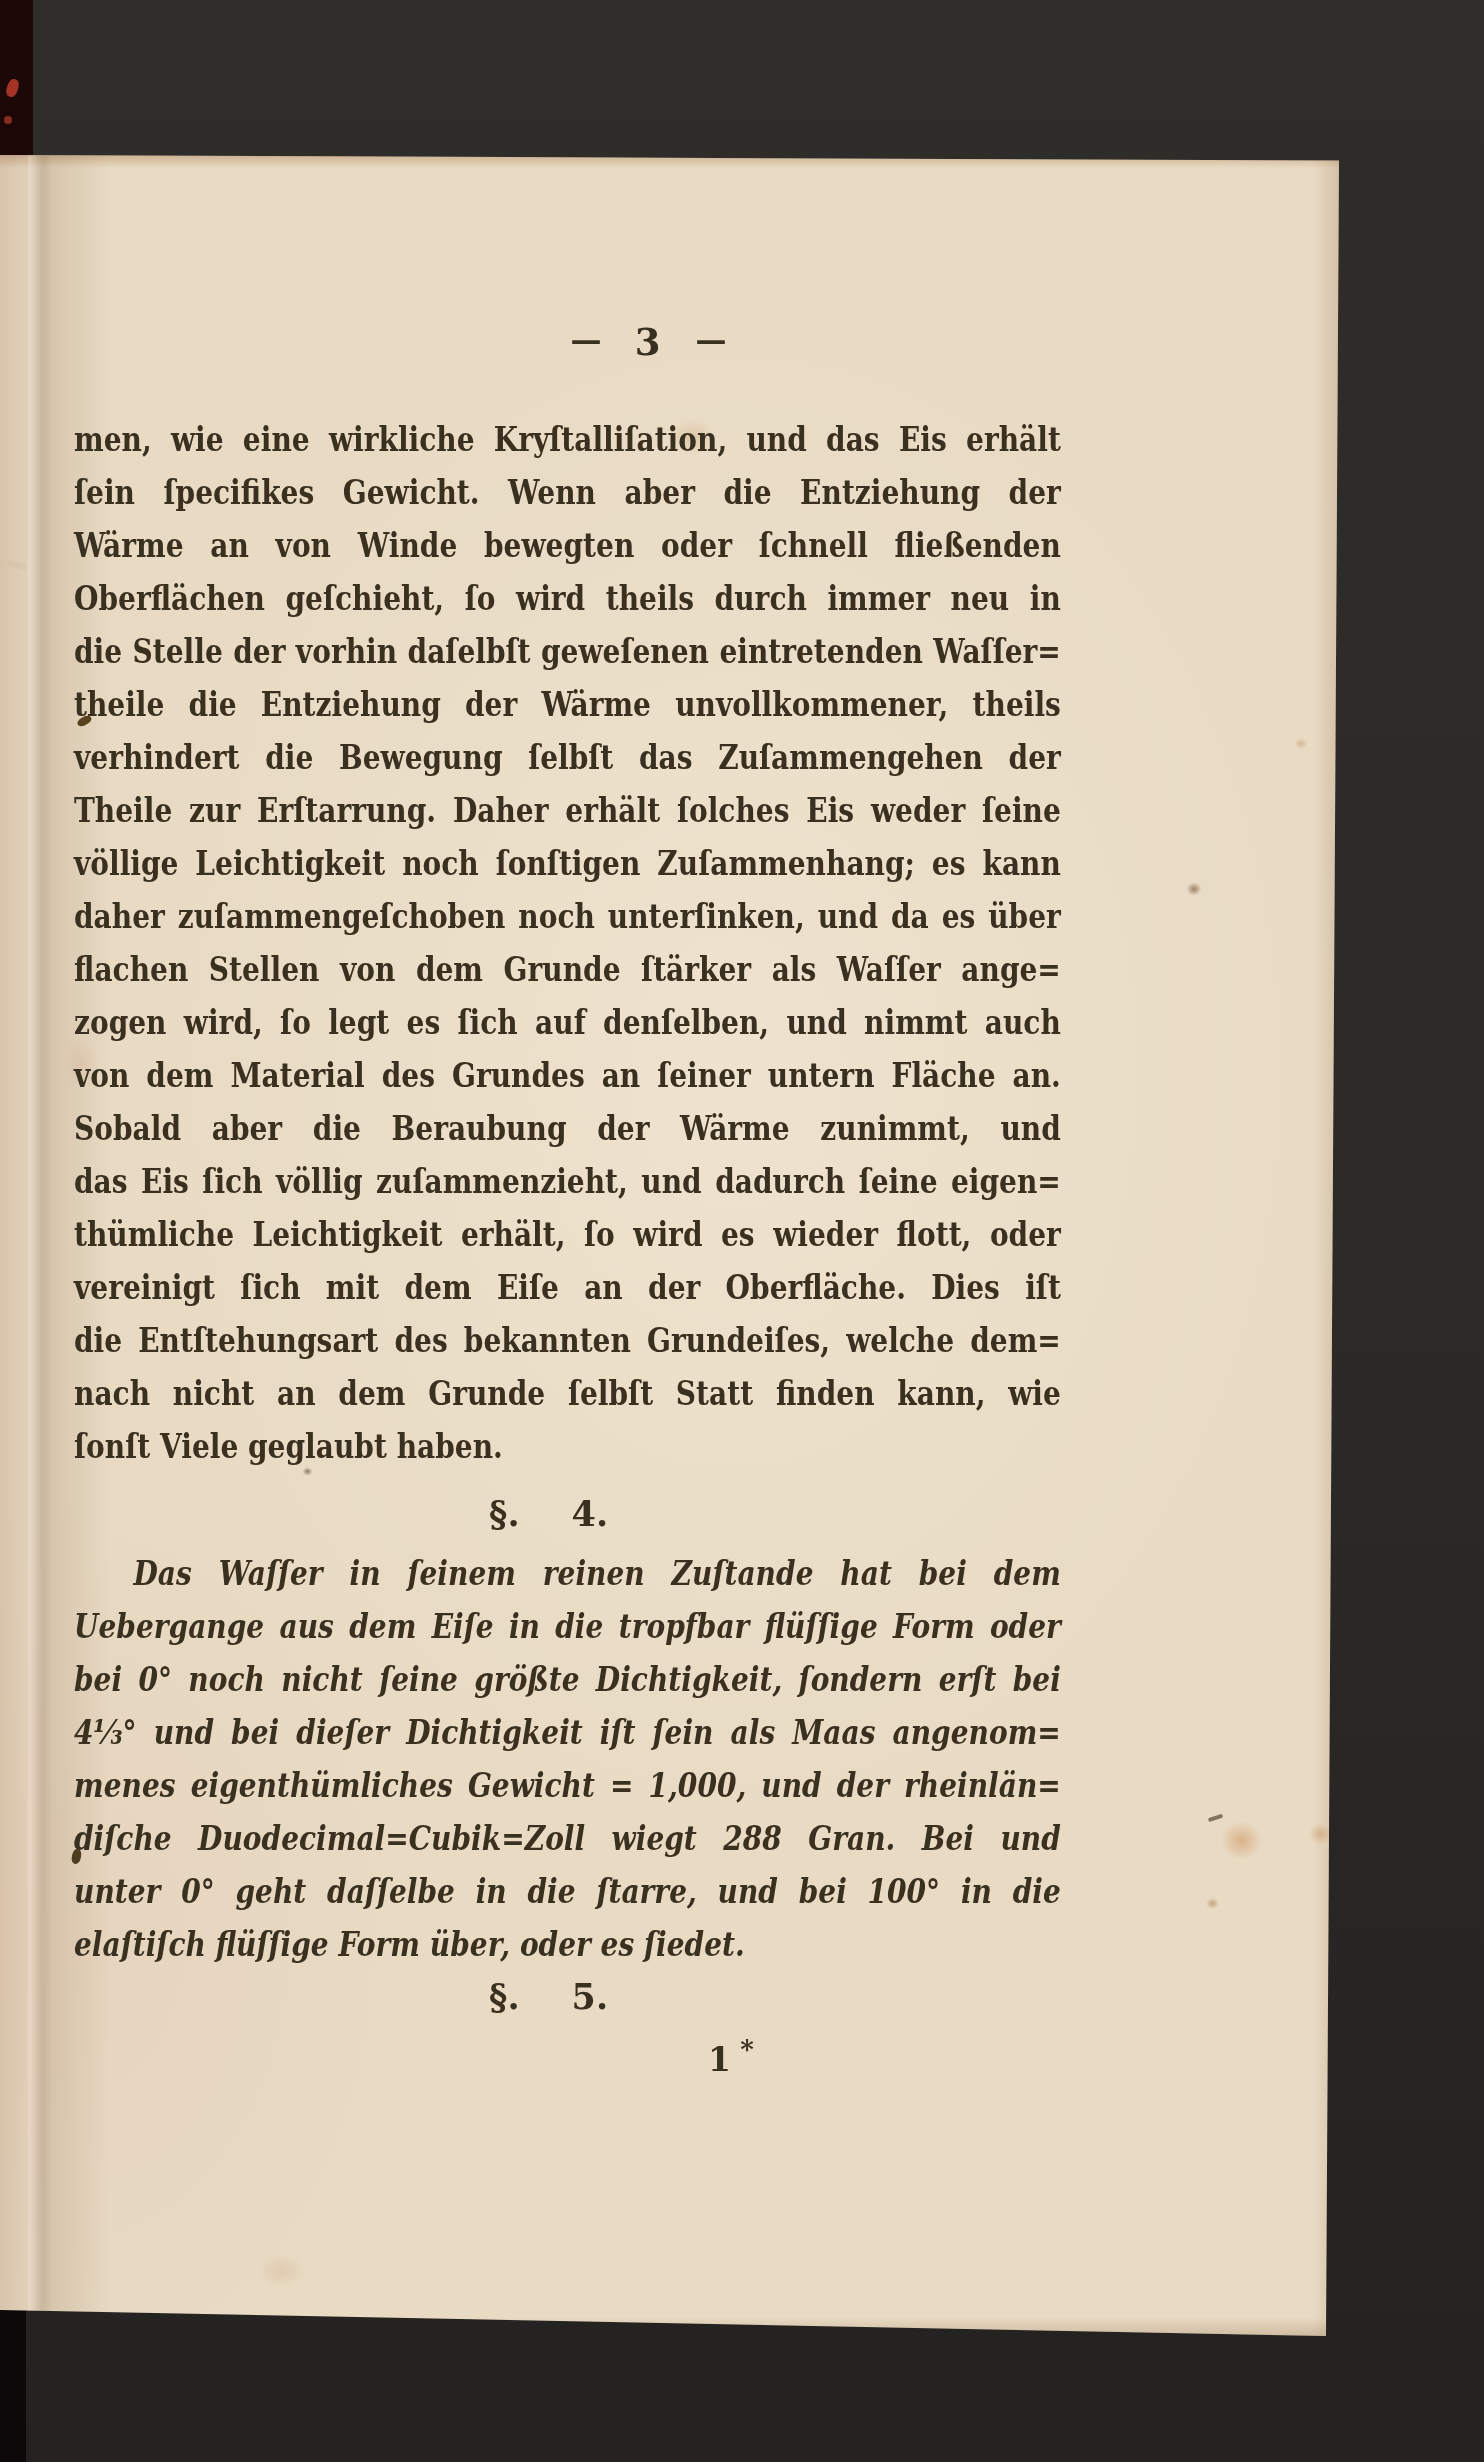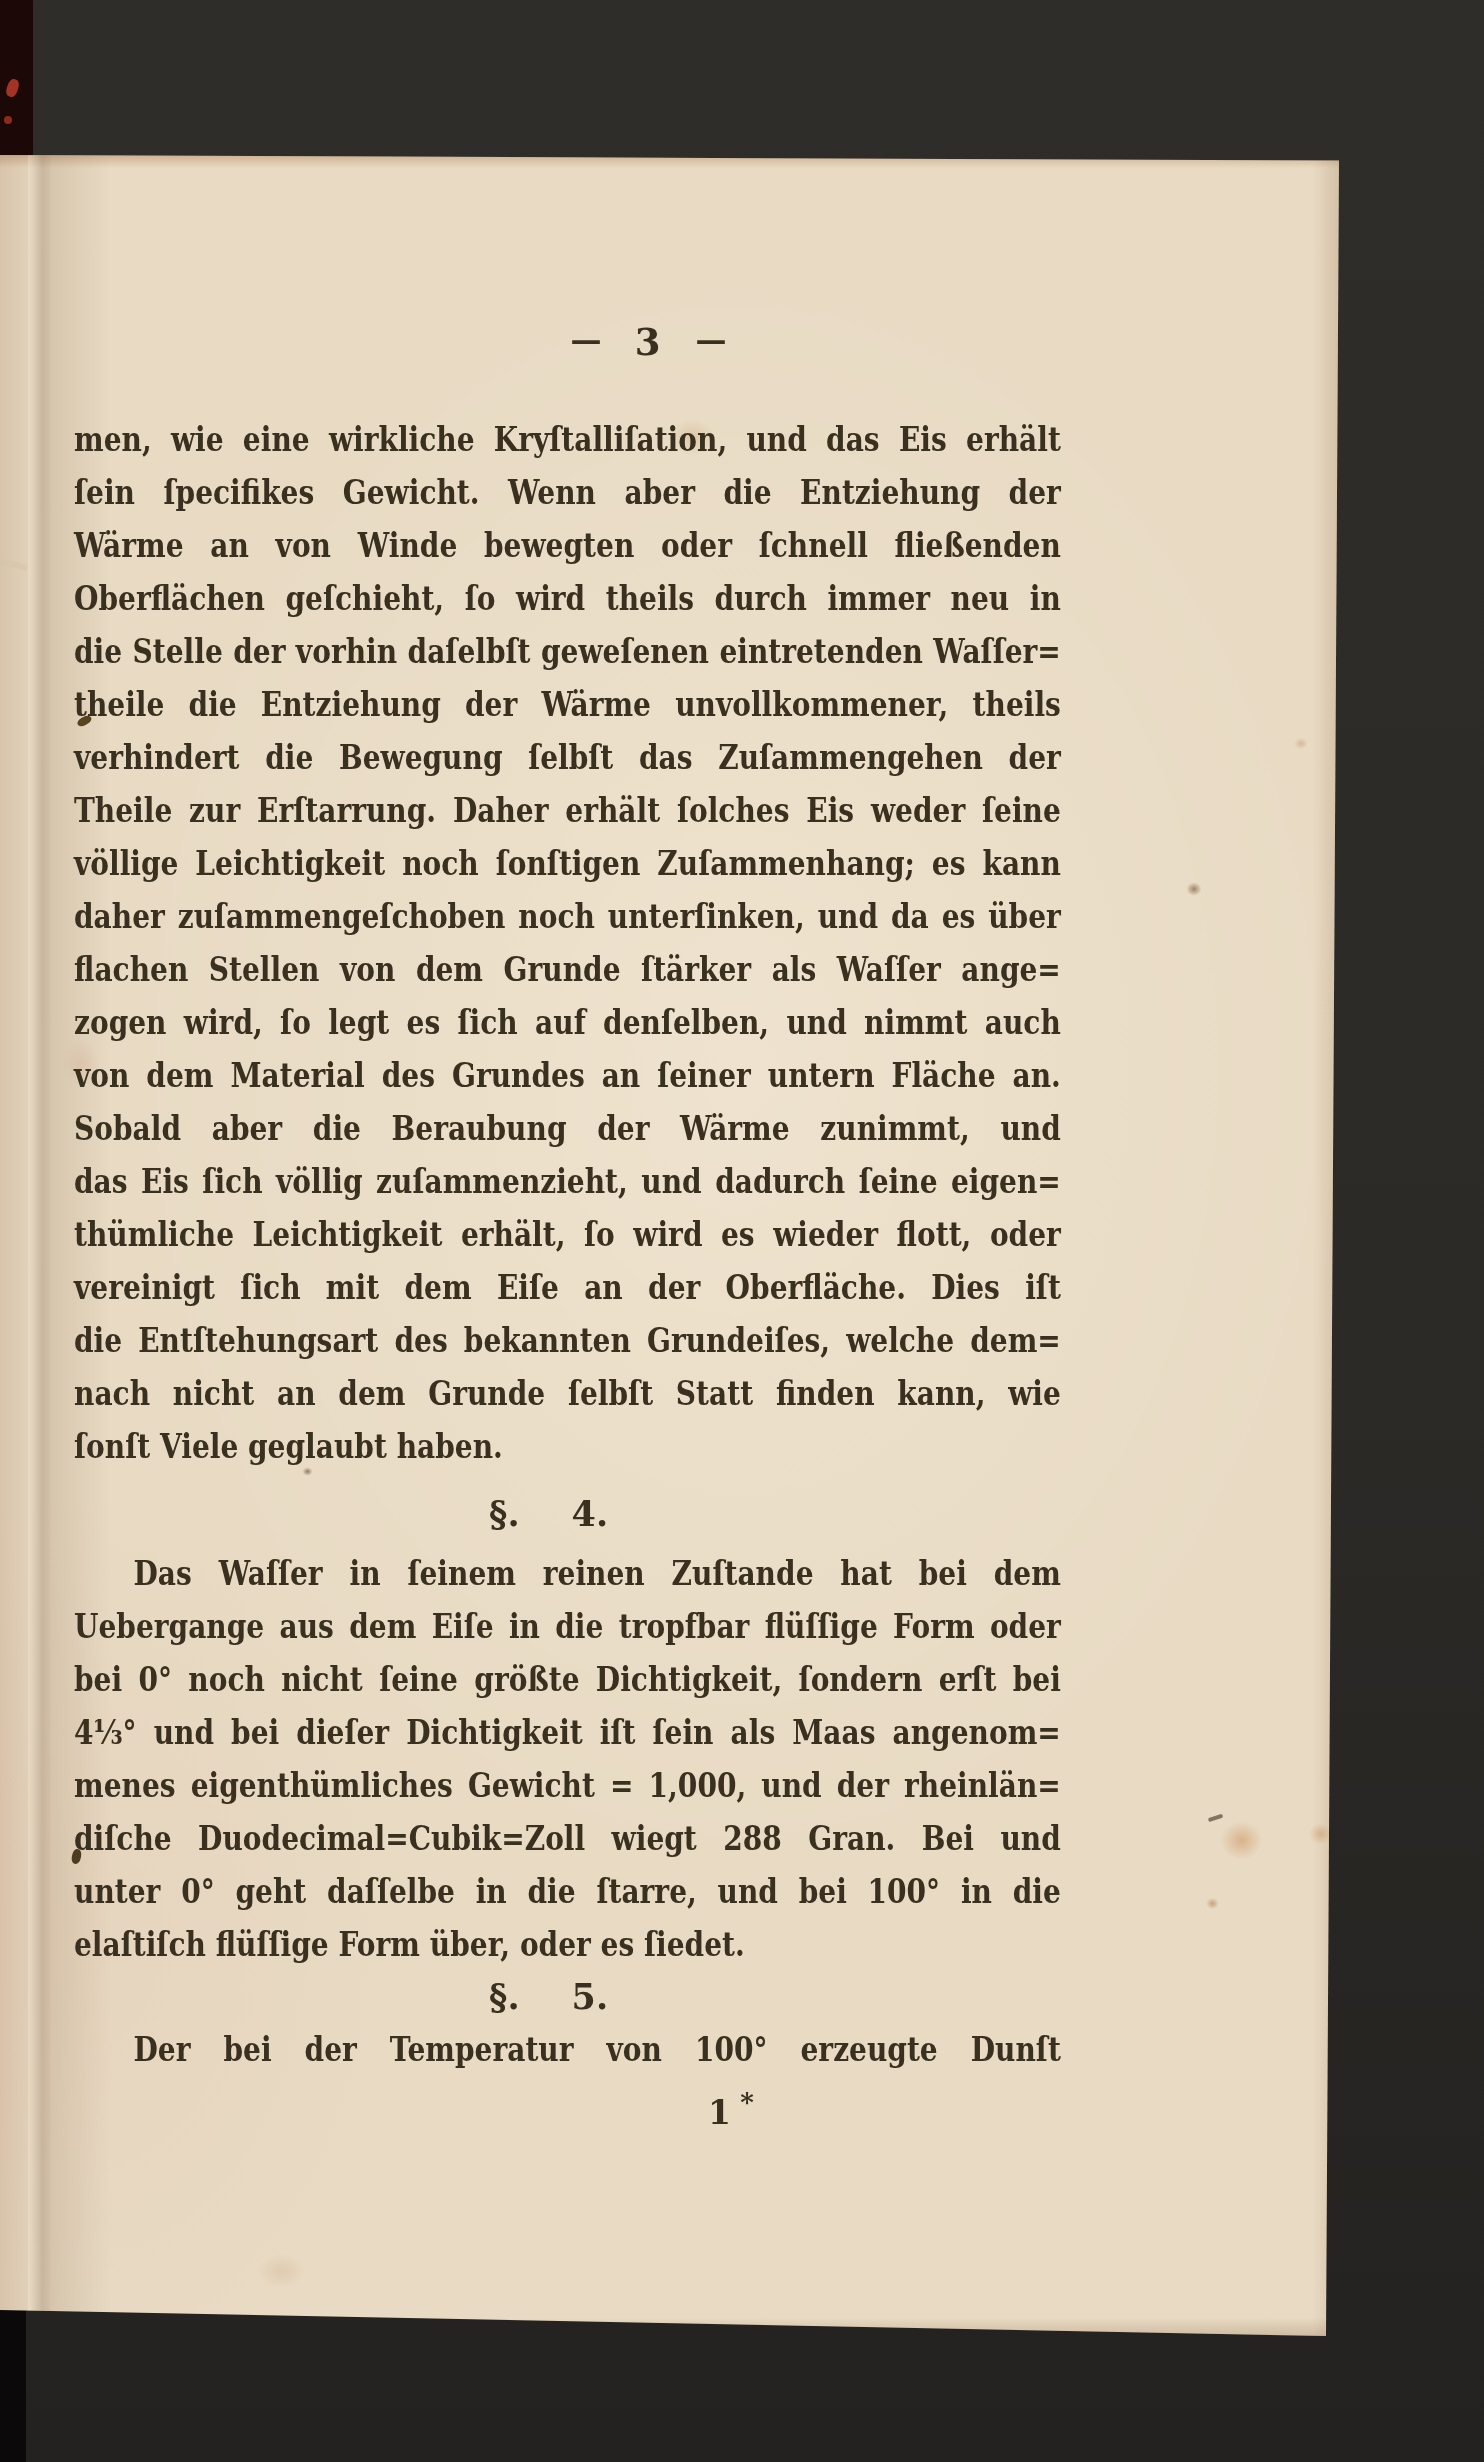--- a/index.html
+++ b/index.html
@@ -75,21 +75,21 @@
   .line.endline{text-align-last:left;}
   .line.indent{text-indent:70px;}
   .section-heading{
     width:986px;height:52px;line-height:52px;text-align:center;
     font-weight:bold;font-size:35px;color:#39301f;
     position:relative;left:-18.4px;
   }
   .section-heading .sh-num{margin-left:52px;}
   .h4{margin-top:14.8px;}
   .h5{margin-top:0px;}
-  .p2{margin-top:7.4px;}
+  .p2{margin-top:7.4px;font-style:italic;}
   .signature-row{
     width:986px;height:48px;line-height:48px;margin-top:1.8px;
     font-weight:bold;font-size:33px;color:#39301f;
   }
   .signature-row .sig-num{margin-left:634px;}
   .signature-row .sig-star{font-size:26px;vertical-align:13px;margin-left:9.2px;}
 </style>
 </head>
 <body>
 
@@ -155,22 +155,19 @@
       <div class="line">menes eigenthümliches Gewicht = 1,000, und der rheinlän=</div>
       <div class="line">diſche Duodecimal=Cubik=Zoll wiegt 288 Gran. Bei und</div>
       <div class="line">unter 0° geht daſſelbe in die ſtarre, und bei 100° in die</div>
       <div class="line endline">elaſtiſch flüſſige Form über, oder es ſiedet.</div>
     </div>
 
     <div class="section-heading h5">
       <span>§.</span><span class="sh-num">5.</span>
     </div>
 
-    <div>
-      <div class="line indent">Der bei der Temperatur von 100° erzeugte Dunſt</div>
-    </div>
 
     <div class="signature-row">
       <span class="sig-num">1</span><span class="sig-star">*</span>
     </div>
   </div>
 </div>
 
 
 </body></html>

